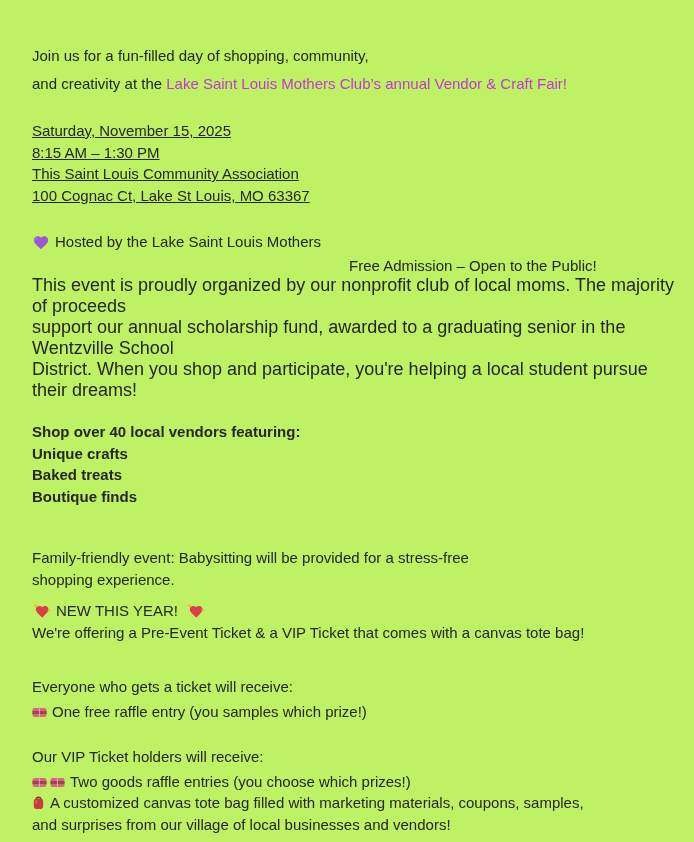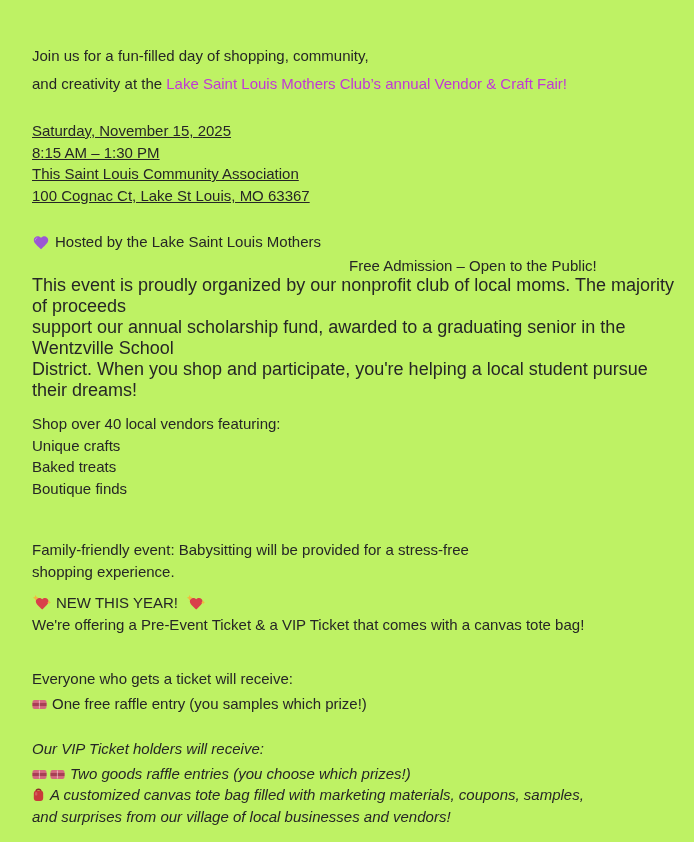--- a/index.html
+++ b/index.html
@@ -53,42 +53,42 @@
     margin-top: 28px;
   }
   .about {
     font-size: 18px;
     line-height: 21px;
     margin-top: 22px;
   }
   .vendors {
     font-size: 15px;
     line-height: 21.5px;
-    margin-top: 12px;
+    margin-top: 20px;
+    font-weight: bold;
   }
   .family {
     font-size: 15px;
     line-height: 21.5px;
     margin-top: 40px;
   }
   .new-year {
     margin-top: 10px;
     font-size: 15px;
     line-height: 22px;
   }
   .everyone {
     margin-top: 32px;
     font-size: 15px;
     line-height: 21.5px;
   }
   .vip {
     margin-top: 24px;
     font-size: 15px;
     line-height: 21.5px;
-    font-style: italic;
   }
   .bullet-row {
     margin-top: 3px;
   }
   .icon {
     display: inline-block;
     vertical-align: -3px;
     line-height: 0;
   }
   .icon.small {

